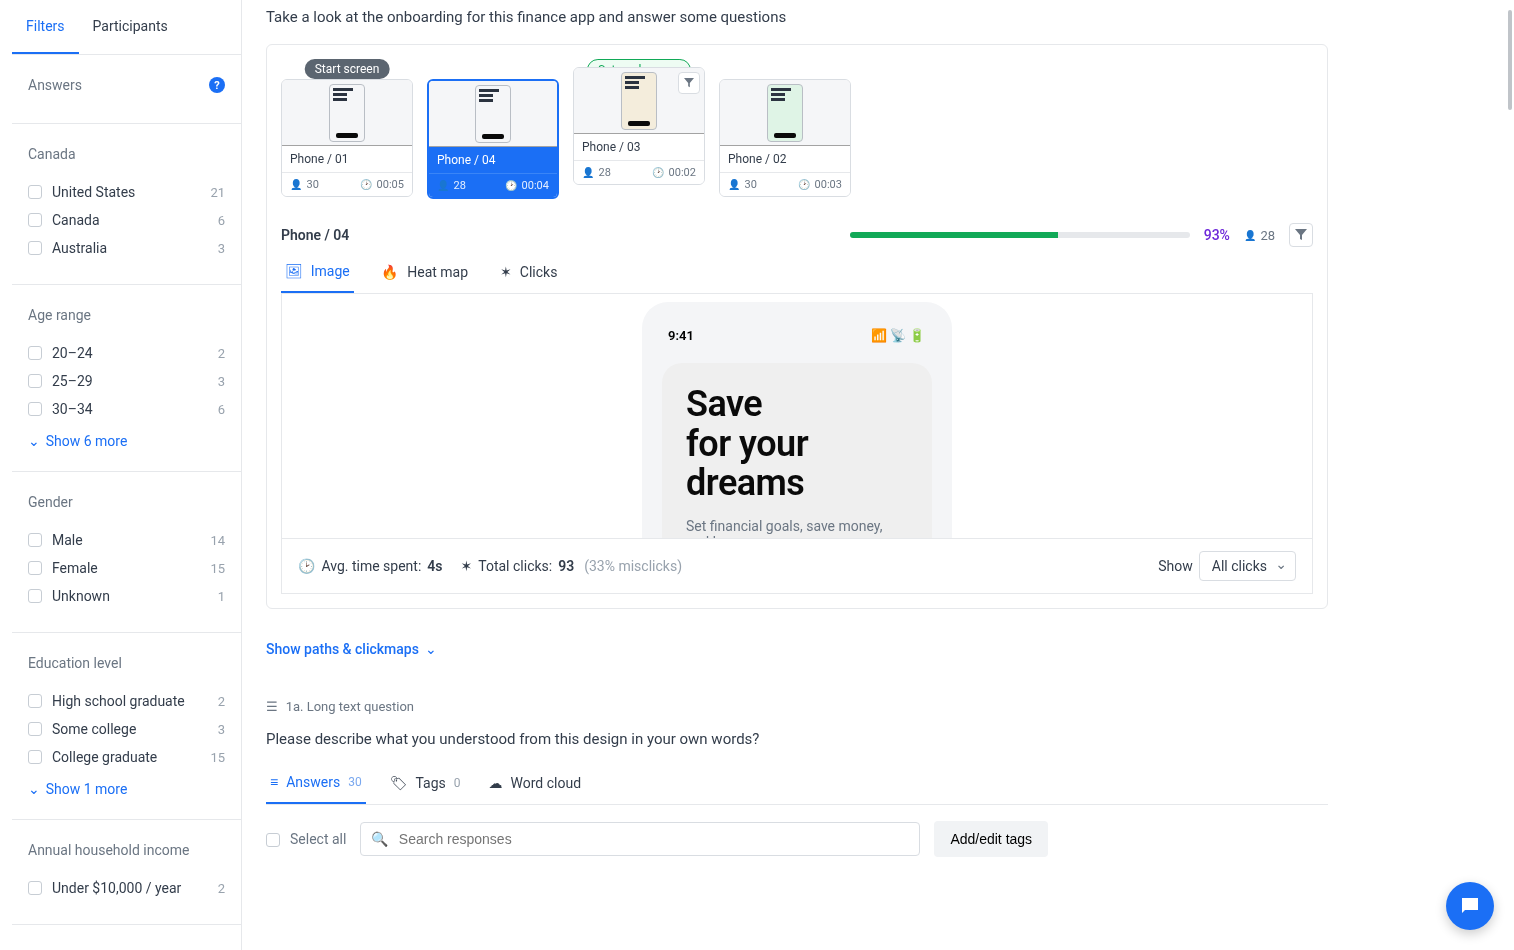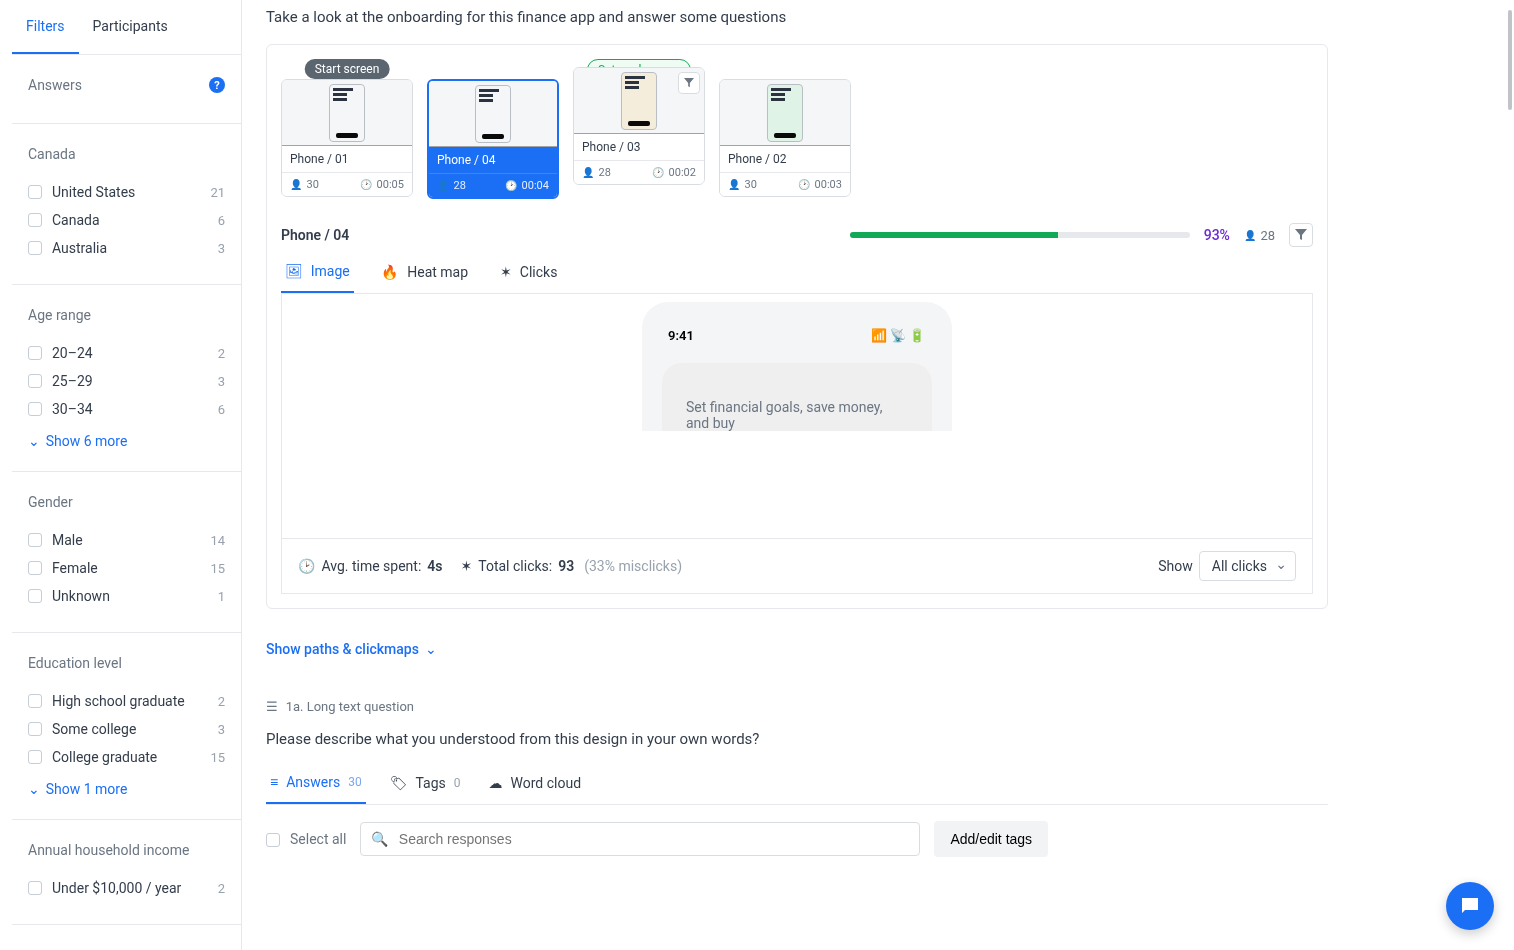--- a/index.html
+++ b/index.html
@@ -348,20 +348,25 @@
         </div>
       </div>
 
       <div class="preview-box">
         <div class="phone-large">
           <div class="status-bar">
             <span>9:41</span>
             <span>📶 📡 🔋</span>
           </div>
           <div class="big-card">
+            <div class="big-title">
+              <div>Save</div>
+              <div>for your</div>
+              <div>dreams</div>
+            </div>
             <p class="big-sub">Set financial goals, save money, and buy</p>
           </div>
         </div>
       </div>
 
       <div class="stats-row">
         <div class="stats-left">
           <span class="stat-item">
             <span>🕑</span>
             <span>Avg. time spent:</span>

